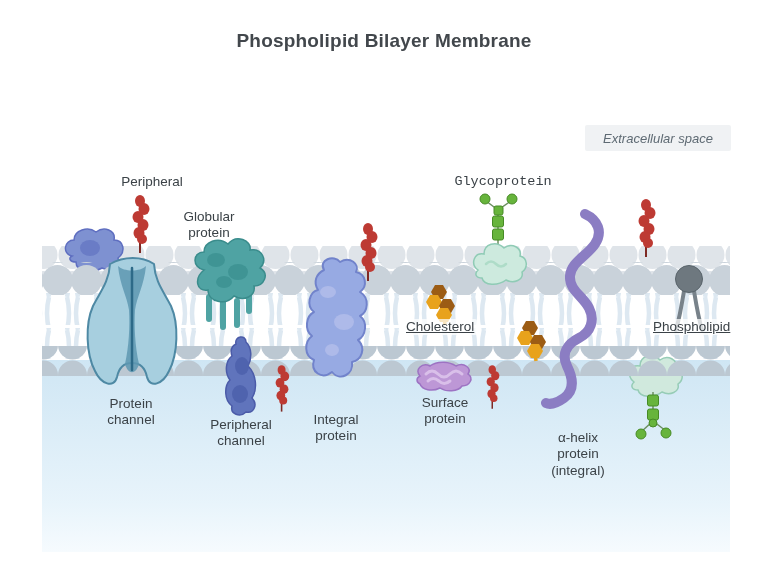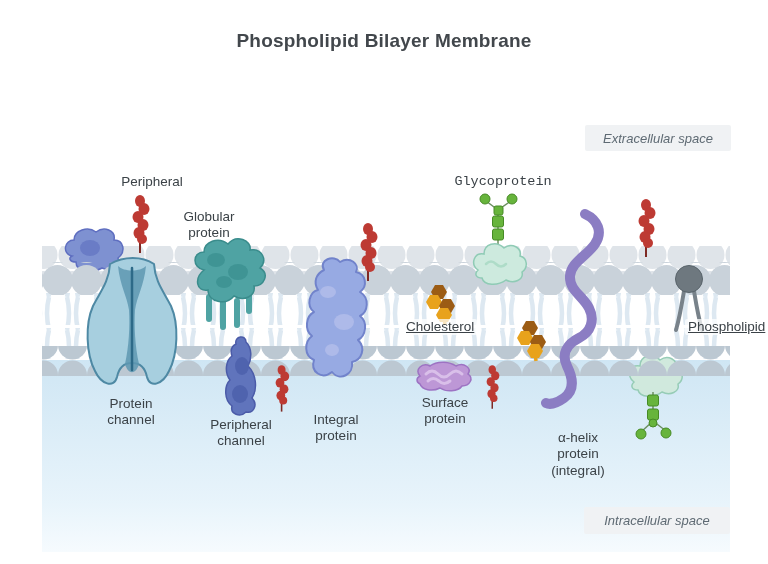--- a/index.html
+++ b/index.html
@@ -159,28 +159,27 @@
 
     <path d="M585,214 C598,220 603,232 595,244 C587,256 571,262 570,276 C569,290 583,296 589,308 C595,320 591,332 579,338 C567,344 561,354 567,366 C573,378 575,390 564,398 C557,403 550,405 546,403" fill="none" stroke="#8b7dc3" stroke-width="10" stroke-linecap="round"></path>
 
     <g>
       <path d="M684,291 C682,303 680,316 676,330" stroke="#78828a" stroke-width="4" fill="none" stroke-linecap="round"></path>
       <path d="M694,291 C696,303 698,316 702,330" stroke="#78828a" stroke-width="4" fill="none" stroke-linecap="round"></path>
       <circle cx="689" cy="279" r="13.5" fill="#6e787f" stroke="#59646b"></circle>
     </g>
   </svg>
 
-  <div class="space-box intracellular">Intracellular space</div>
 
   <div class="lbl" style="left:102px;top:174px;width:100px;">Peripheral</div>
   <div class="lbl" style="left:159px;top:209px;width:100px;">Globular
 protein</div>
   <div class="lbl" style="left:443px;top:174px;width:120px;font-family:Liberation Mono, monospace;">Glycoprotein</div>
   <div class="lbl on-membrane" style="left:403px;top:319px;">Cholesterol</div>
-  <div class="lbl on-membrane" style="left:685px;top:319px;text-align:center;">Phospholipid</div>
+  <div class="lbl on-membrane" style="left:650px;top:319px;text-align:center;">Phospholipid</div>
   <div class="lbl" style="left:81px;top:396px;width:100px;">Protein
 channel</div>
   <div class="lbl" style="left:191px;top:417px;width:100px;">Peripheral
 channel</div>
   <div class="lbl" style="left:286px;top:388px;width:100px;margin-top:24px;">Integral
 protein</div>
   <div class="lbl" style="left:395px;top:395px;width:100px;">Surface
 protein</div>
   <div class="lbl" style="left:518px;top:430px;width:120px;">α-helix
 protein

